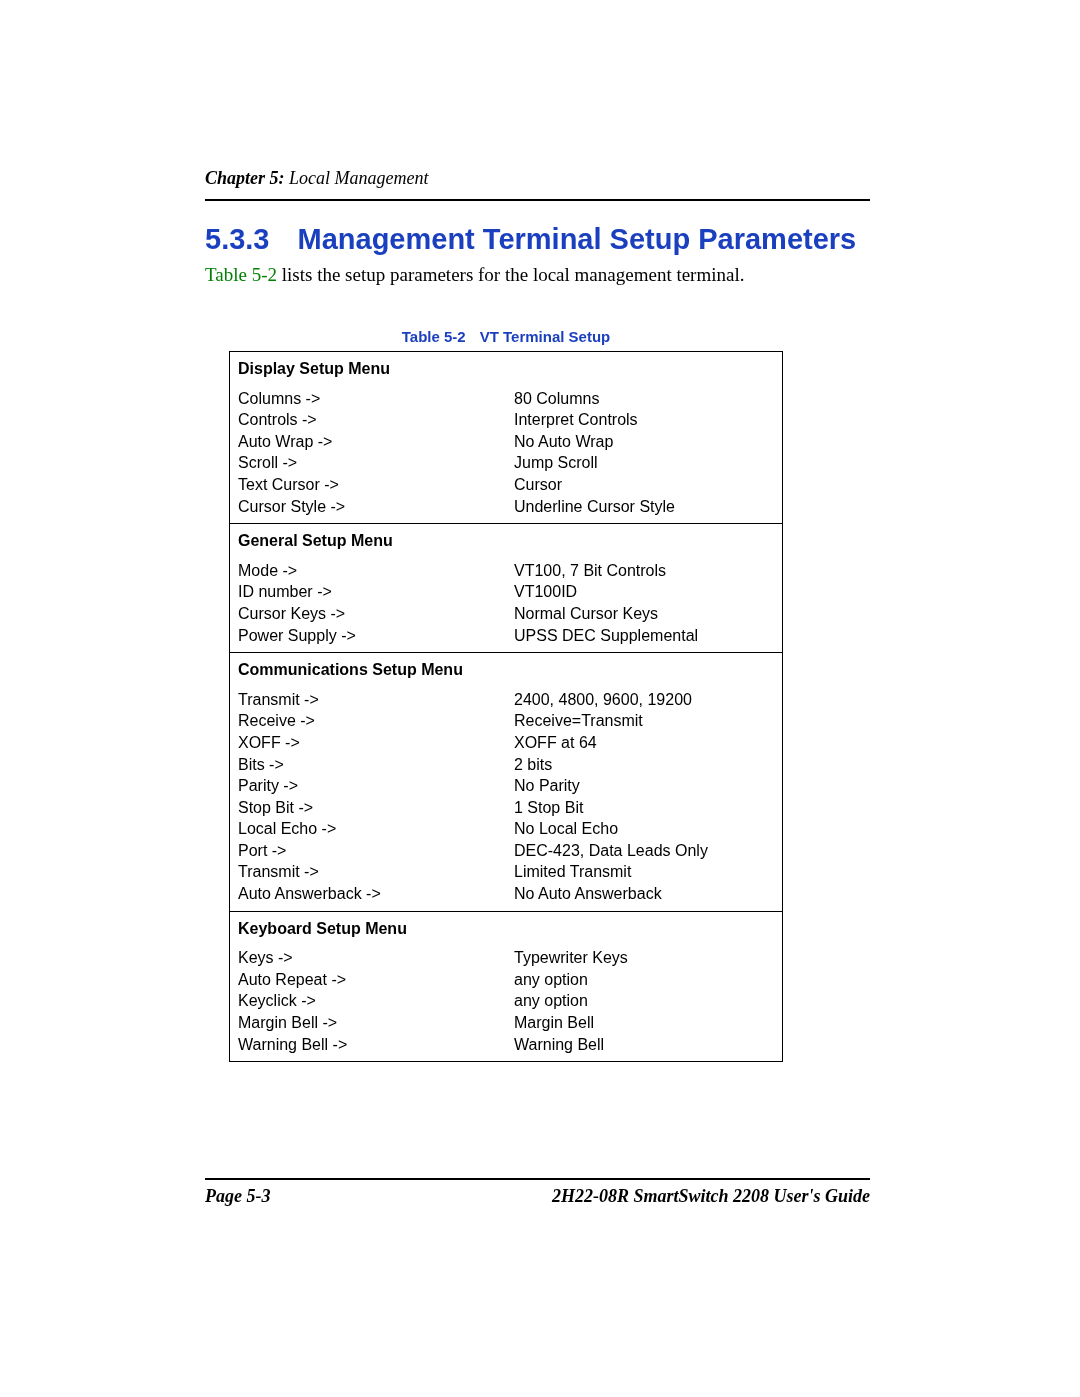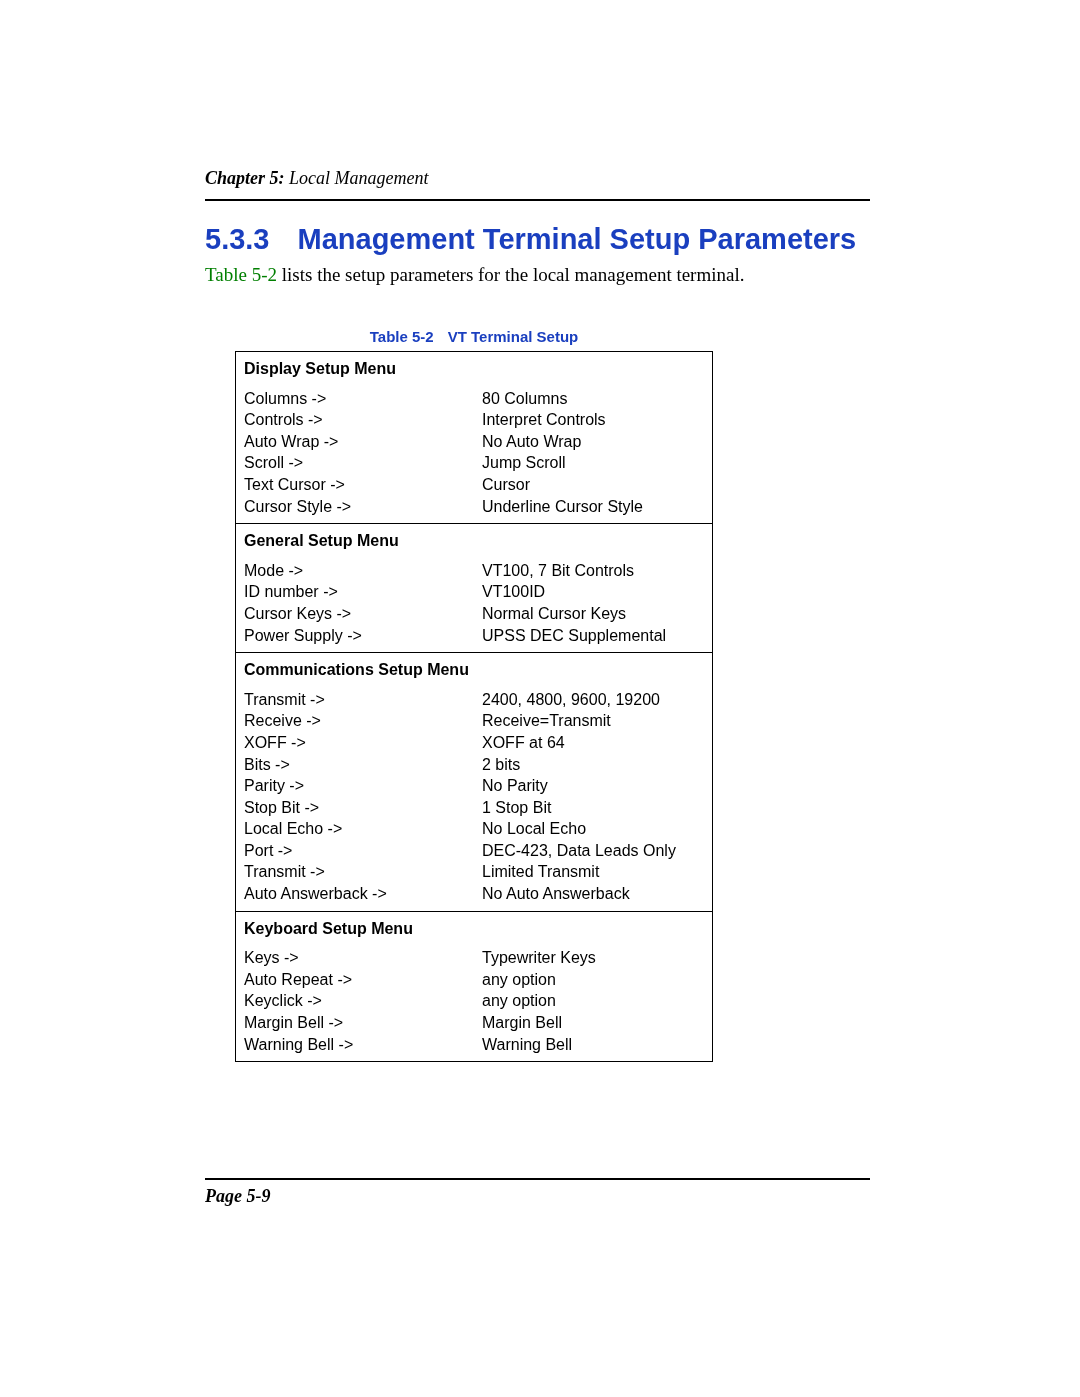--- a/index.html
+++ b/index.html
@@ -61,22 +61,22 @@
       font-weight: bold;
       font-size: 15px;
       color: #1a3fbf;
       text-align: center;
       margin-bottom: 6px;
     }
     .table-caption .cap-label {
       margin-right: 14px;
     }
     .setup-table-wrap {
-      width: 478px;
-      margin-left: 30px;
+      width: 554px;
+      margin-left: 24px;
     }
     table.setup-table {
       width: 100%;
       border-collapse: collapse;
       font-family: Arial, Helvetica, sans-serif;
       font-size: 16px;
     }
     table.setup-table td, table.setup-table th {
       text-align: left;
       vertical-align: top;
@@ -271,15 +271,16 @@
             <td class="col-value">Warning Bell</td>
           </tr>
         </tbody>
     </table>
   </div>
 </div>
 
 <div class="footer">
   <hr class="footer-rule">
   <div class="footer-row">
-    <span>Page 5-9</span>
+    <span>Page 5-3</span>
+    <span>2H22-08R SmartSwitch 2208 User's Guide</span>
   </div>
 </div>
 
 </body></html>

